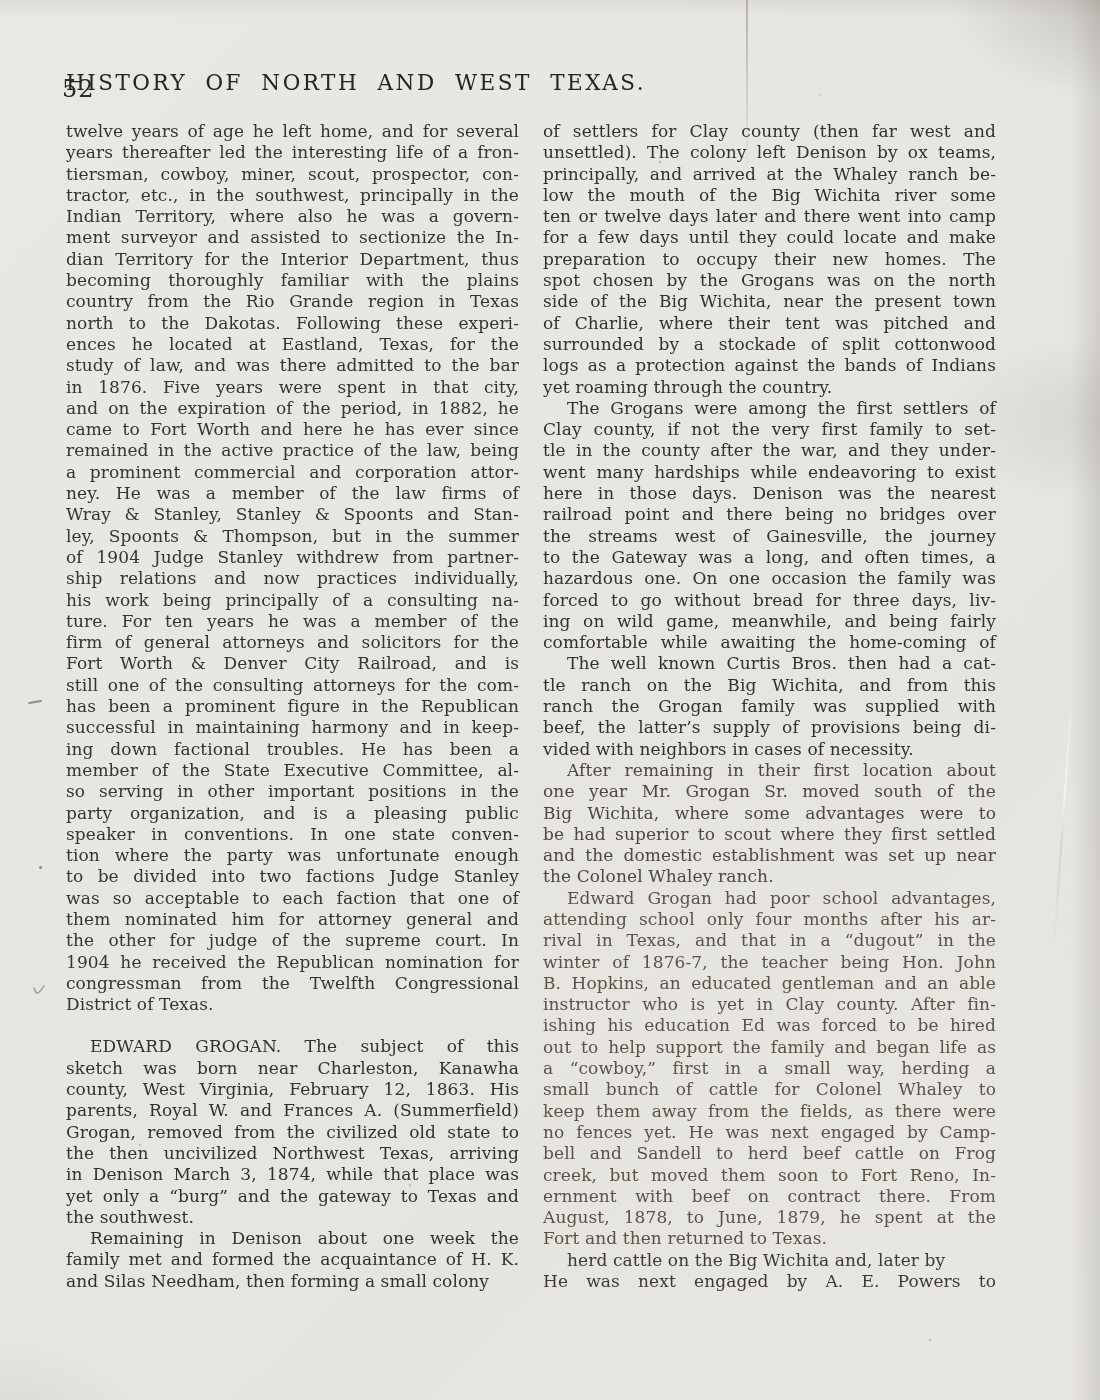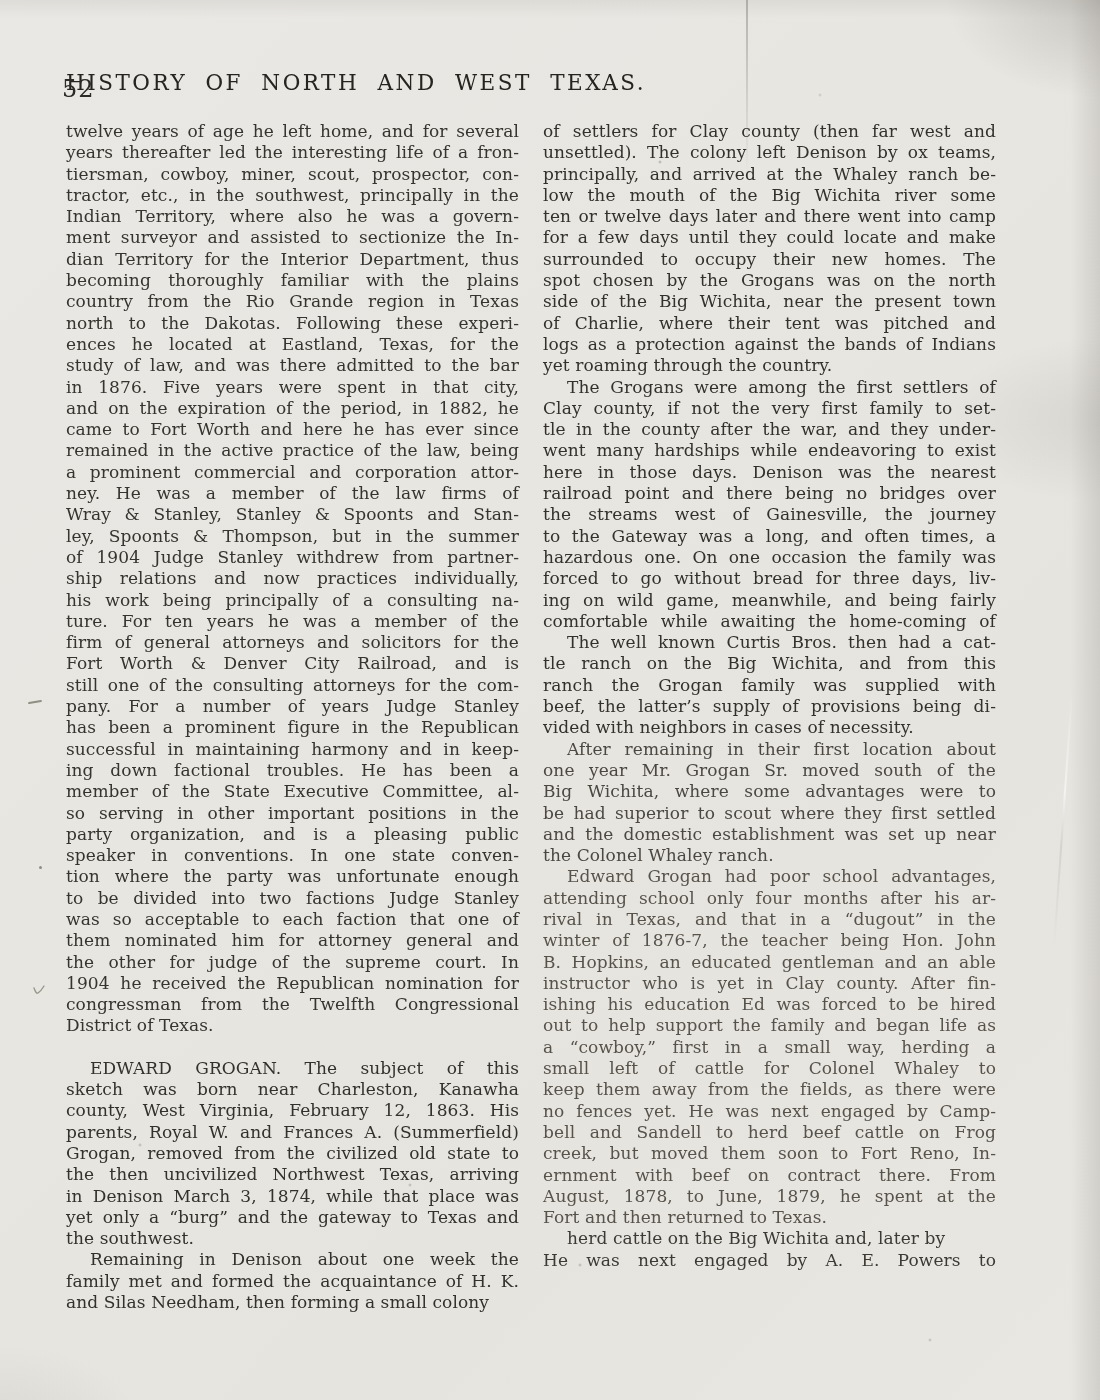--- a/index.html
+++ b/index.html
@@ -167,21 +167,20 @@
           <div class="line">ney.  He was a member of the law firms of</div>
           <div class="line">Wray &amp; Stanley, Stanley &amp; Spoonts and Stan-</div>
           <div class="line">ley, Spoonts &amp; Thompson, but in the summer</div>
           <div class="line">of 1904 Judge Stanley withdrew from partner-</div>
           <div class="line">ship relations and now practices individually,</div>
           <div class="line">his work being principally of a consulting na-</div>
           <div class="line">ture.  For ten years he was a member of the</div>
           <div class="line">firm of general attorneys and solicitors for the</div>
           <div class="line">Fort Worth &amp; Denver City Railroad, and is</div>
           <div class="line">still one of the consulting attorneys for the com-</div>
-          <div class="line">pany.  For a number of years Judge Stanley</div>
           <div class="line">has been a prominent figure in the Republican</div>
           <div class="line">successful in maintaining harmony and in keep-</div>
           <div class="line">ing down factional troubles.  He has been a</div>
           <div class="line">member of the State Executive Committee, al-</div>
           <div class="line">so serving in other important positions in the</div>
           <div class="line">party organization, and is a pleasing public</div>
           <div class="line">speaker in conventions.  In one state conven-</div>
           <div class="line">tion where the party was unfortunate enough</div>
           <div class="line">to be divided into two factions Judge Stanley</div>
           <div class="line">was so acceptable to each faction that one of</div>
@@ -209,24 +208,25 @@
         </div>
       </div>
     <div class="column" data-column="right">
         <div class="para">
           <div class="line">of settlers for Clay county (then far west and</div>
           <div class="line">unsettled).  The colony left Denison by ox teams,</div>
           <div class="line">principally, and arrived at the Whaley ranch be-</div>
           <div class="line">low the mouth of the Big Wichita river some</div>
           <div class="line">ten or twelve days later and there went into camp</div>
           <div class="line">for a few days until they could locate and make</div>
-          <div class="line">surrounded to occupy their new homes.  The</div>
+          <div class="line">preparation to occupy their new homes.  The</div>
           <div class="line">spot chosen by the Grogans was on the north</div>
           <div class="line">side of the Big Wichita, near the present town</div>
           <div class="line">of Charlie, where their tent was pitched and</div>
+          <div class="line">surrounded by a stockade of split cottonwood</div>
           <div class="line">logs as a protection against the bands of Indians</div>
           <div class="line last">yet roaming through the country.</div>
         </div>
         <div class="para indent">
           <div class="line">The Grogans were among the first settlers of</div>
           <div class="line">Clay county, if not the very first family to set-</div>
           <div class="line">tle in the county after the war, and they under-</div>
           <div class="line">went many hardships while endeavoring to exist</div>
           <div class="line">here in those days.  Denison was the nearest</div>
           <div class="line">railroad point and there being no bridges over</div>
@@ -255,21 +255,21 @@
         <div class="para indent">
           <div class="line">Edward Grogan had poor school advantages,</div>
           <div class="line">attending school only four months after his ar-</div>
           <div class="line">rival in Texas, and that in a “dugout” in the</div>
           <div class="line">winter of 1876-7, the teacher being Hon. John</div>
           <div class="line">B. Hopkins, an educated gentleman and an able</div>
           <div class="line">instructor who is yet in Clay county.  After fin-</div>
           <div class="line">ishing his education Ed was forced to be hired</div>
           <div class="line">out to help support the family and began life as</div>
           <div class="line">a “cowboy,” first in a small way, herding a</div>
-          <div class="line">small left of cattle for Colonel Whaley to</div>
+          <div class="line">small bunch of cattle for Colonel Whaley to</div>
           <div class="line">keep them away from the fields, as there were</div>
           <div class="line">no fences yet.  He was next engaged by Camp-</div>
           <div class="line">bell and Sandell to herd beef cattle on Frog</div>
           <div class="line">creek,  but moved them soon to Fort Reno, In-</div>
           <div class="line">ernment with beef on contract there.  From</div>
           <div class="line">August, 1878, to June, 1879, he spent at the</div>
           <div class="line last">Fort and then returned to Texas.</div>
         </div>
         <div class="para indent">
           <div class="line last">herd cattle on the Big Wichita and, later by</div>

